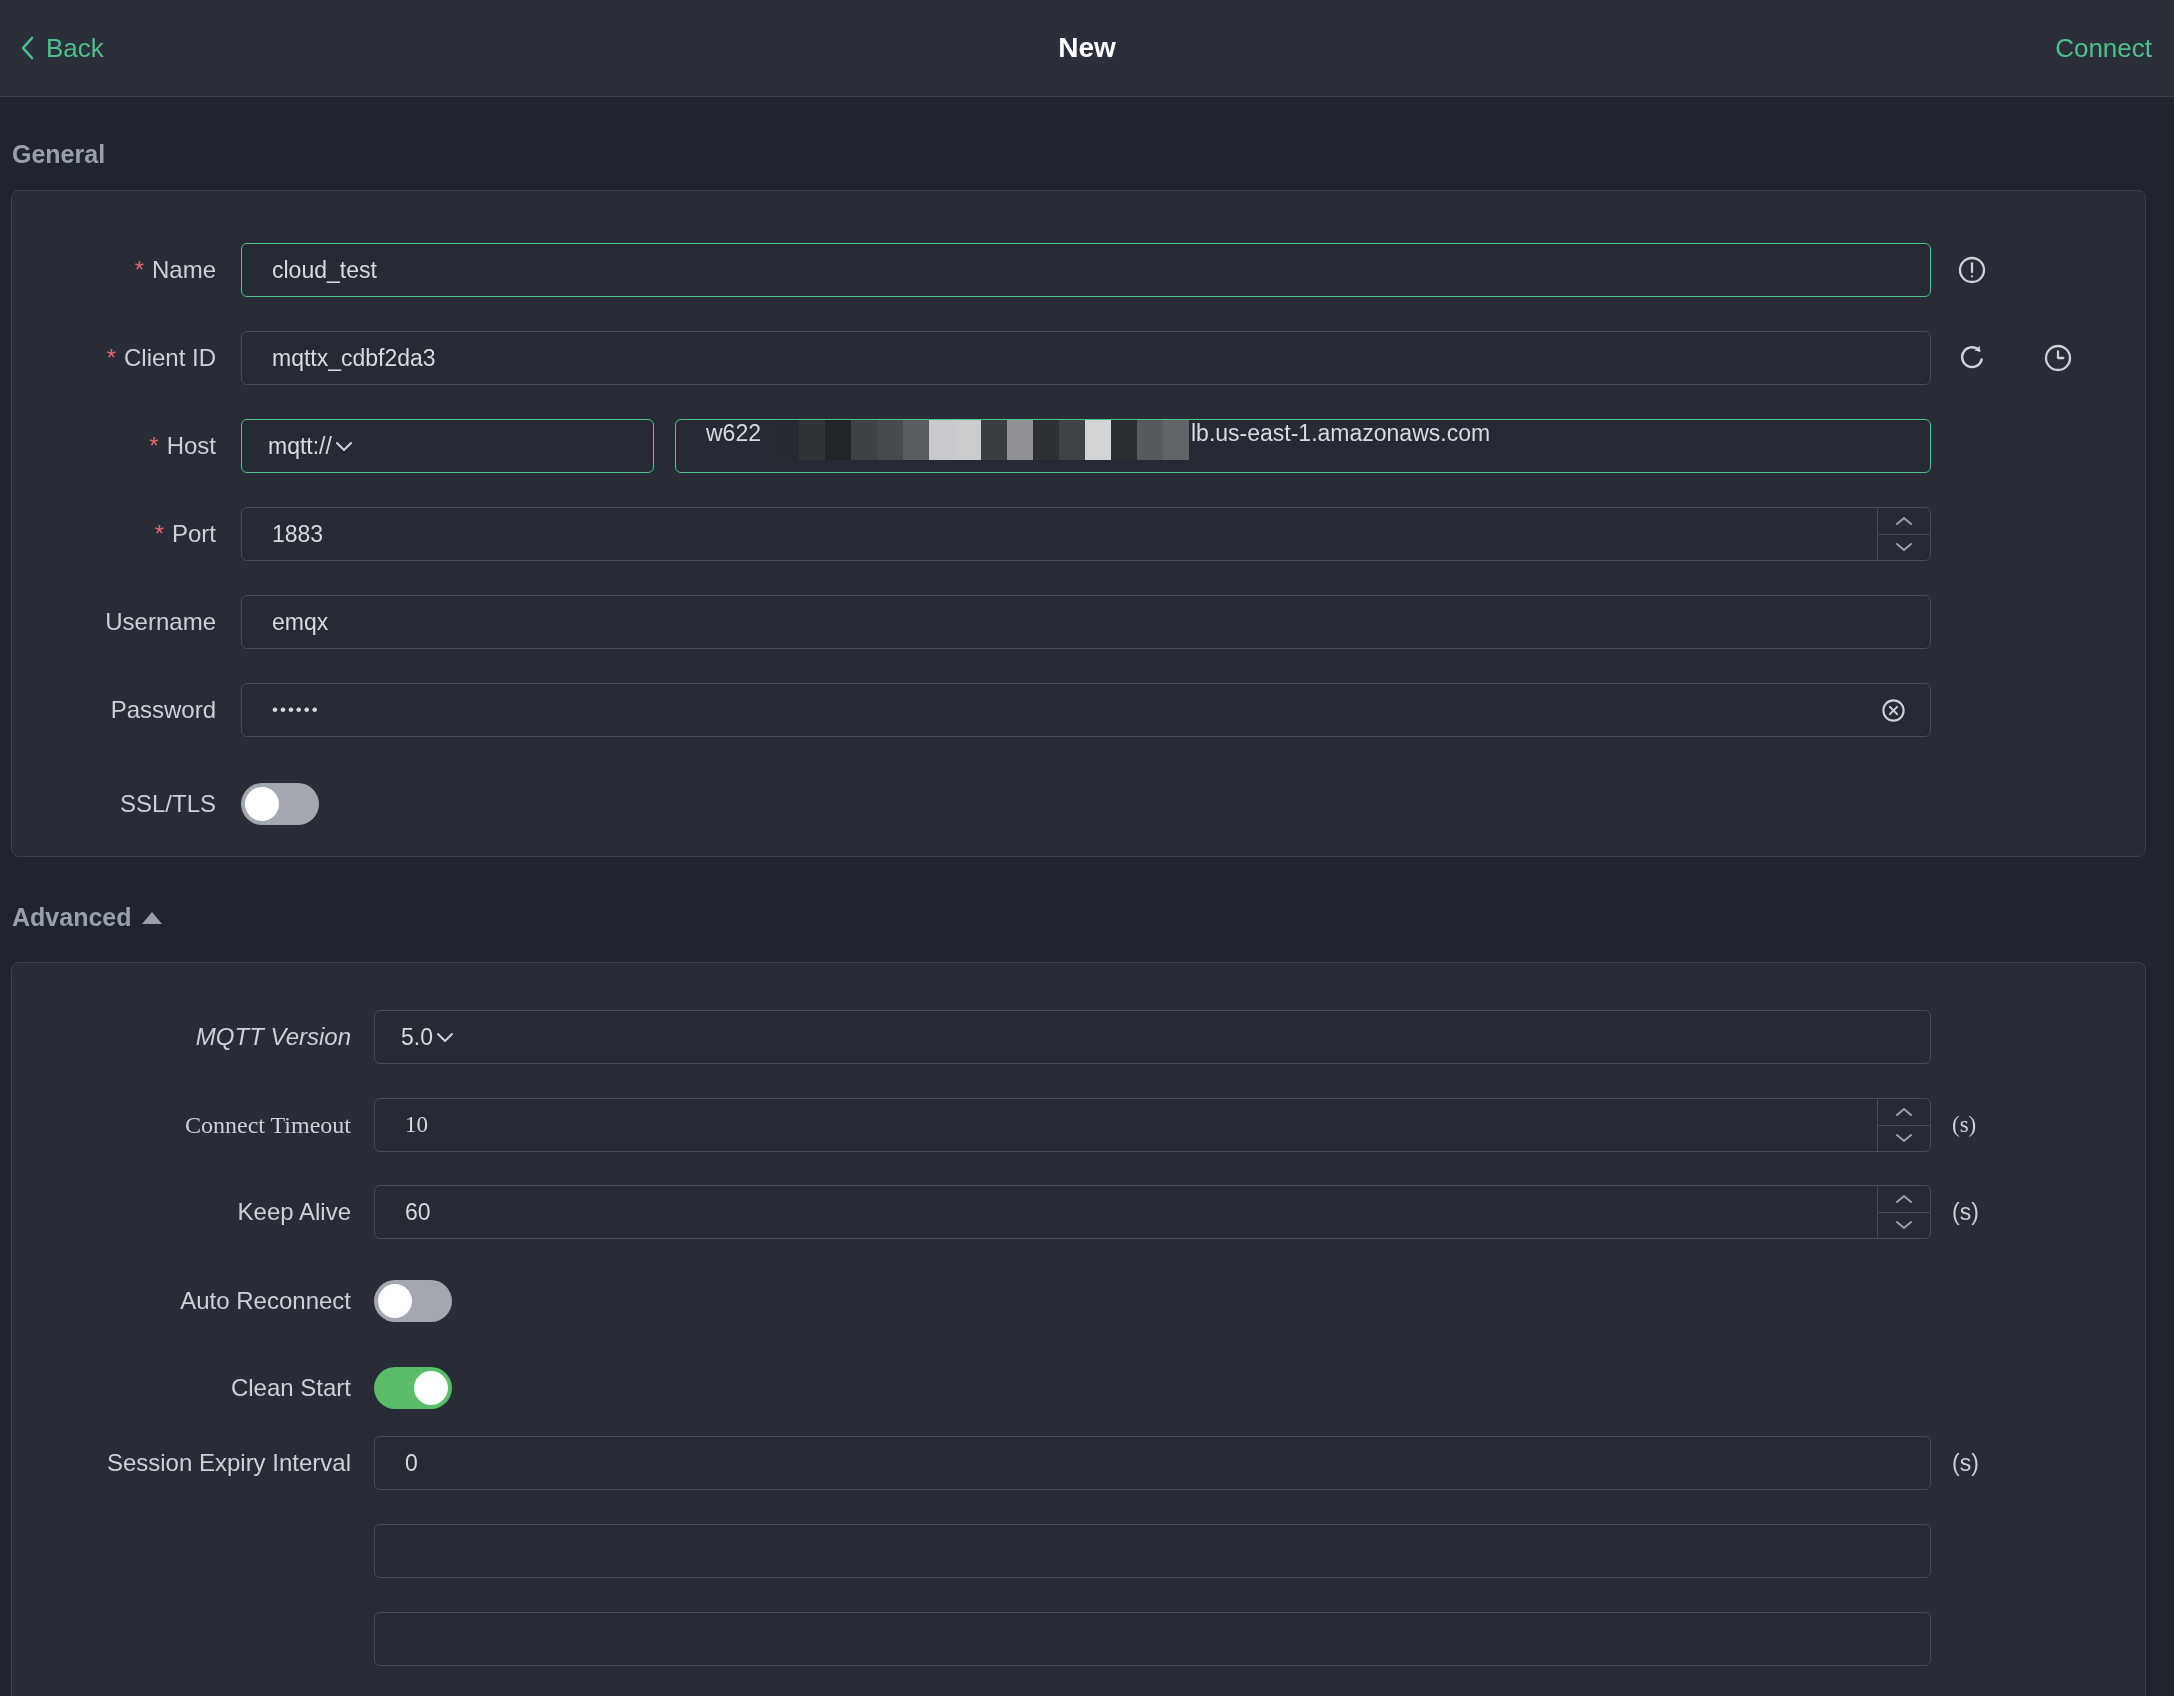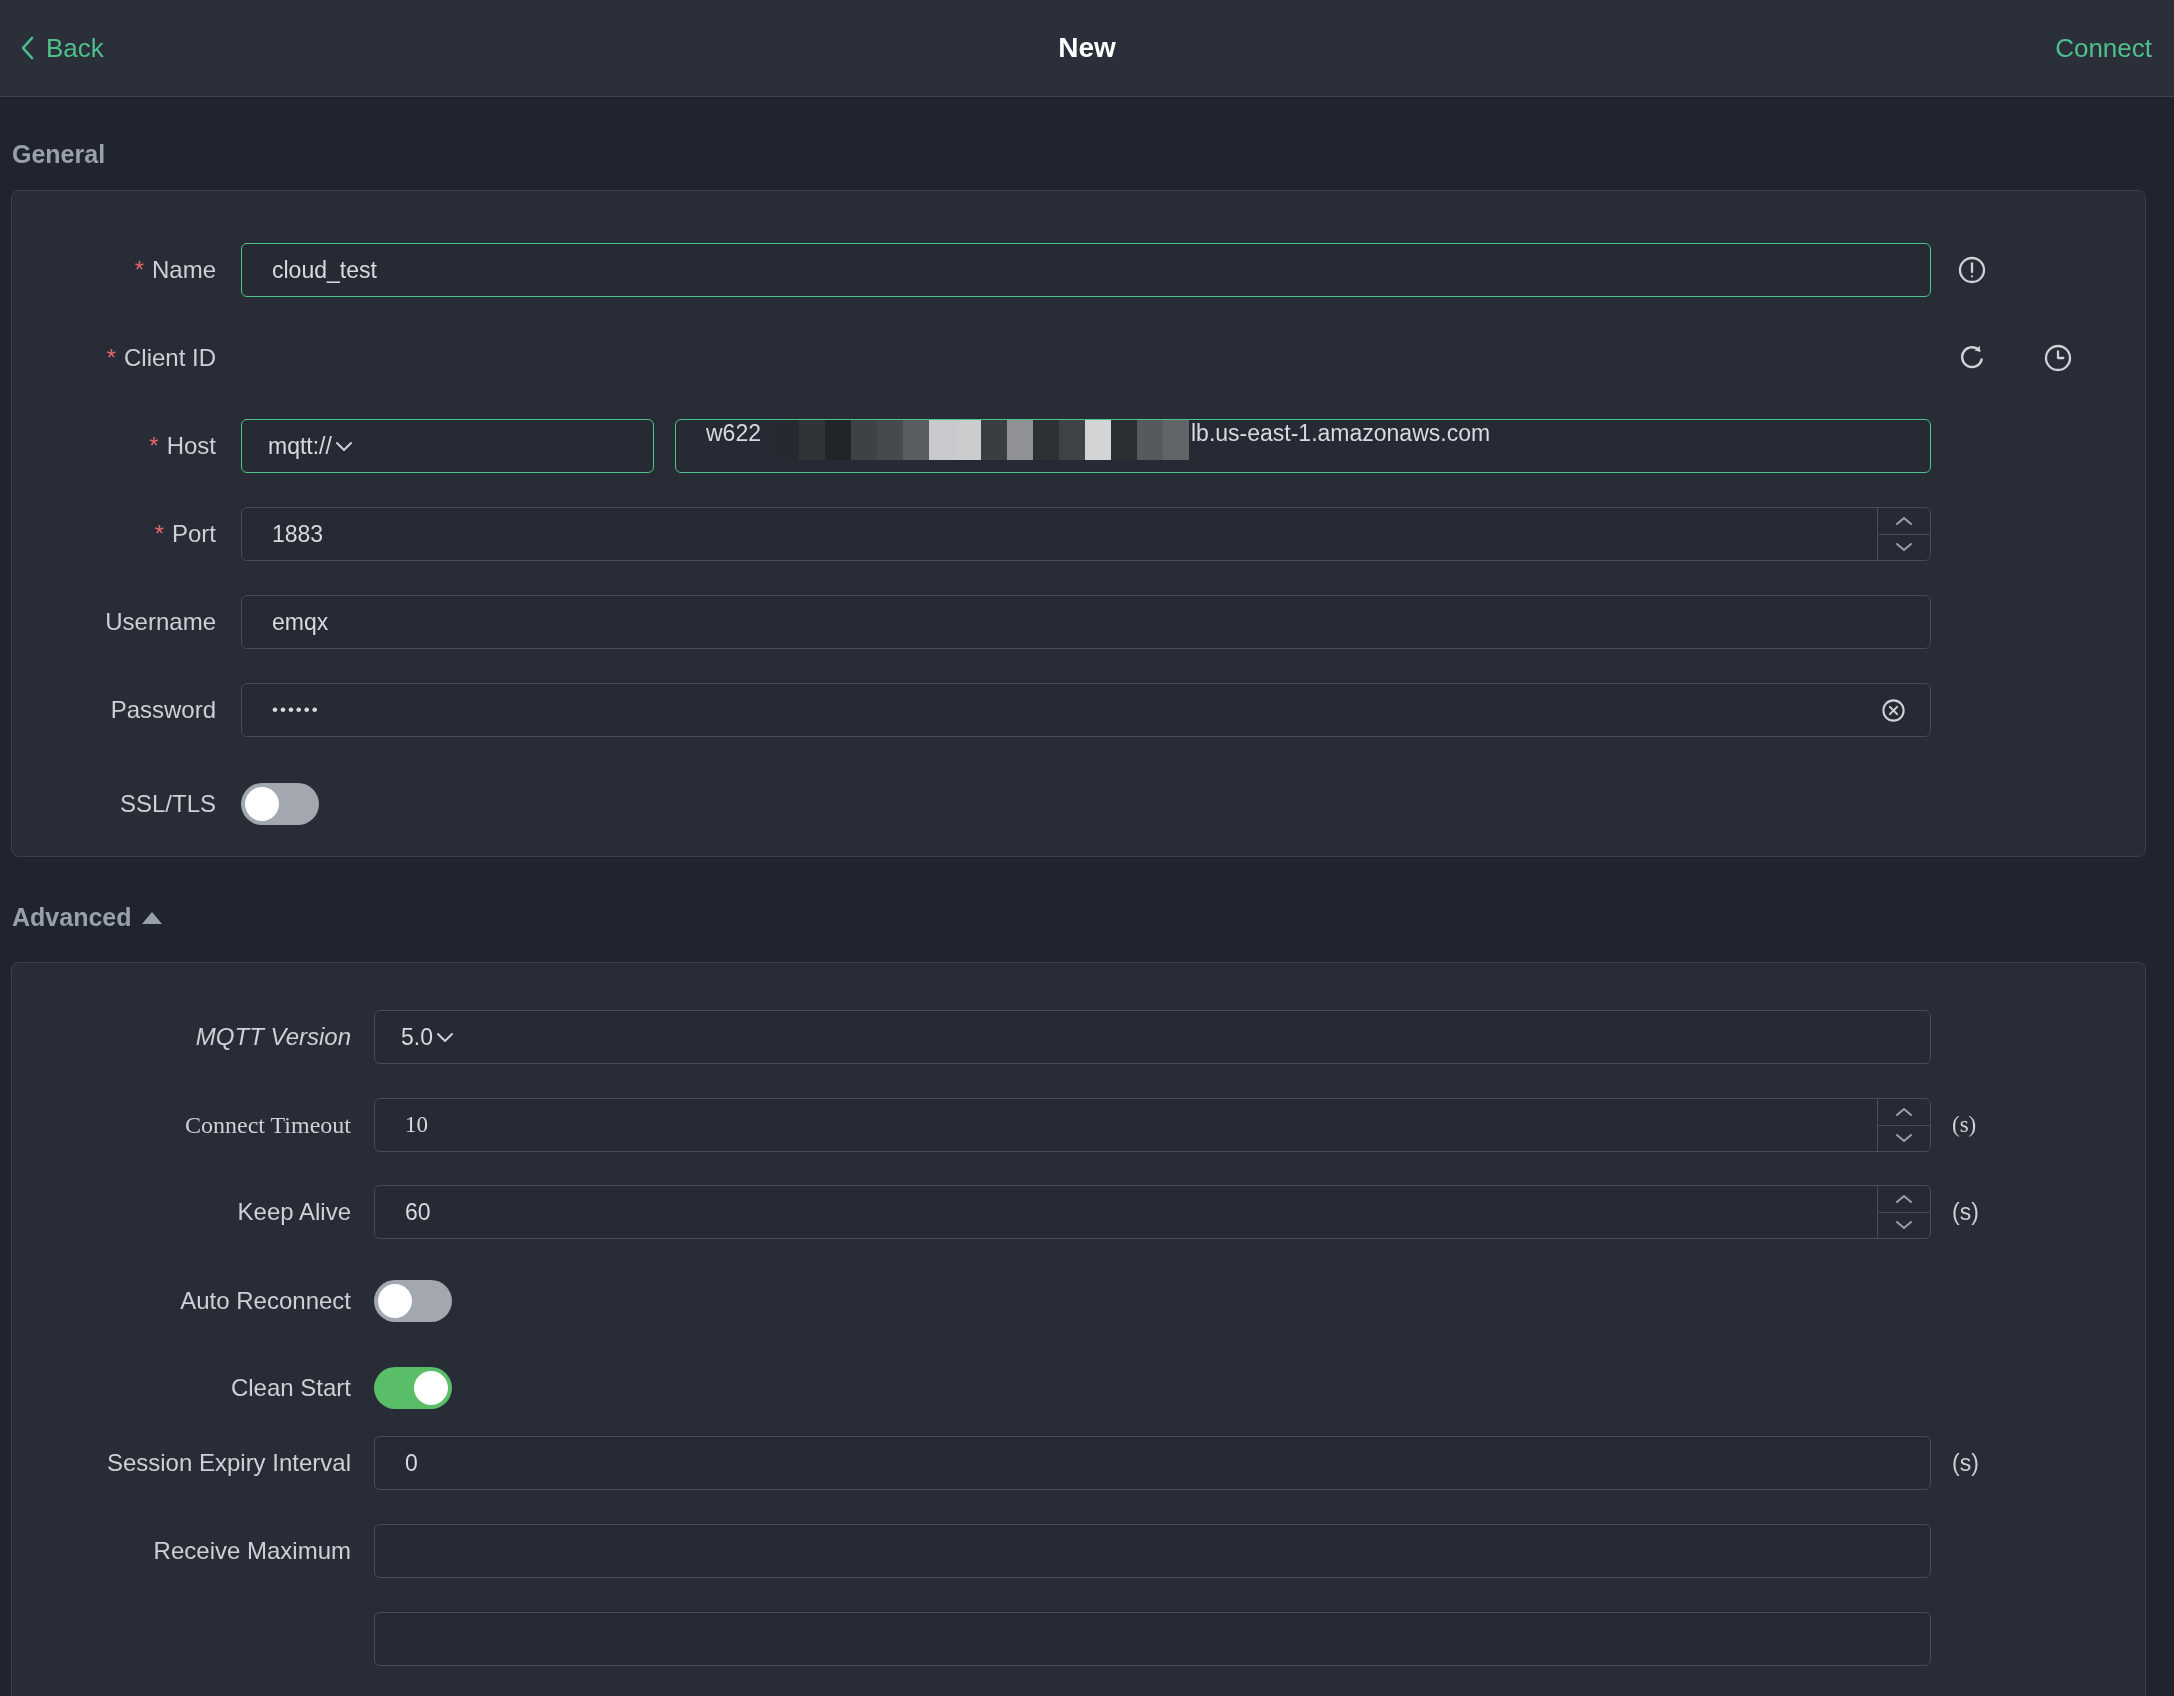--- a/index.html
+++ b/index.html
@@ -124,20 +124,21 @@
           <circle cx="12" cy="16.8" r="0.8" fill="#ced2d9" stroke="none"></circle>
       </svg>
     </div>
   </div>
 
   <div class="row" style="top:140px;">
     <div class="label" style="left:0;width:204px;">
       <span class="req">*</span>
       <span>Client ID</span>
     </div>
+    <input class="tbox" style="left: 229px; width: 1690px;" type="text" value="mqttx_cdbf2da3">
     <div class="icon-btn" style="left:1944px;">
       <svg width="32" height="32" viewBox="0 0 24 24" fill="none" stroke="#ced2d9" stroke-width="1.9">
         <path d="M19.2 13.2 A 7.4 7.4 0 1 1 17.5 6.4" stroke-linecap="round"></path>
         <path d="M17.8 2.8 L18 7 L13.8 6.6" fill="#ced2d9" stroke="none"></path>
       </svg>
     </div>
     <div class="icon-btn" style="left:2030px;">
       <svg width="32" height="32" viewBox="0 0 24 24" fill="none" stroke="#ced2d9" stroke-width="1.7">
         <circle cx="12" cy="12" r="9"></circle>
           <path d="M12 7 L12 12 L16 12" stroke-linecap="round" stroke-linejoin="round"></path>
@@ -323,22 +324,19 @@
 
   <div class="row" style="top:473px;">
     <div class="label" style="left:0;width:339px;">
       <span>Session Expiry Interval</span>
     </div>
     <input class="tbox" style="left: 362px; width: 1557px;" type="text" value="0">
     <div class="unit" style="left:1940px;">(s)</div>
   </div>
 
   <div class="row" style="top:561px;">
-    <div class="label" style="left:0;width:339px;">
-      <span>Receive Maximum</span>
-    </div>
     <input class="tbox" style="left: 362px; width: 1557px;" type="text" value="">
   </div>
 
   <div class="row" style="top:649px;">
     <input class="tbox" style="left: 362px; width: 1557px;" type="text" value="">
   </div>
 </div>
 
 </body></html>

